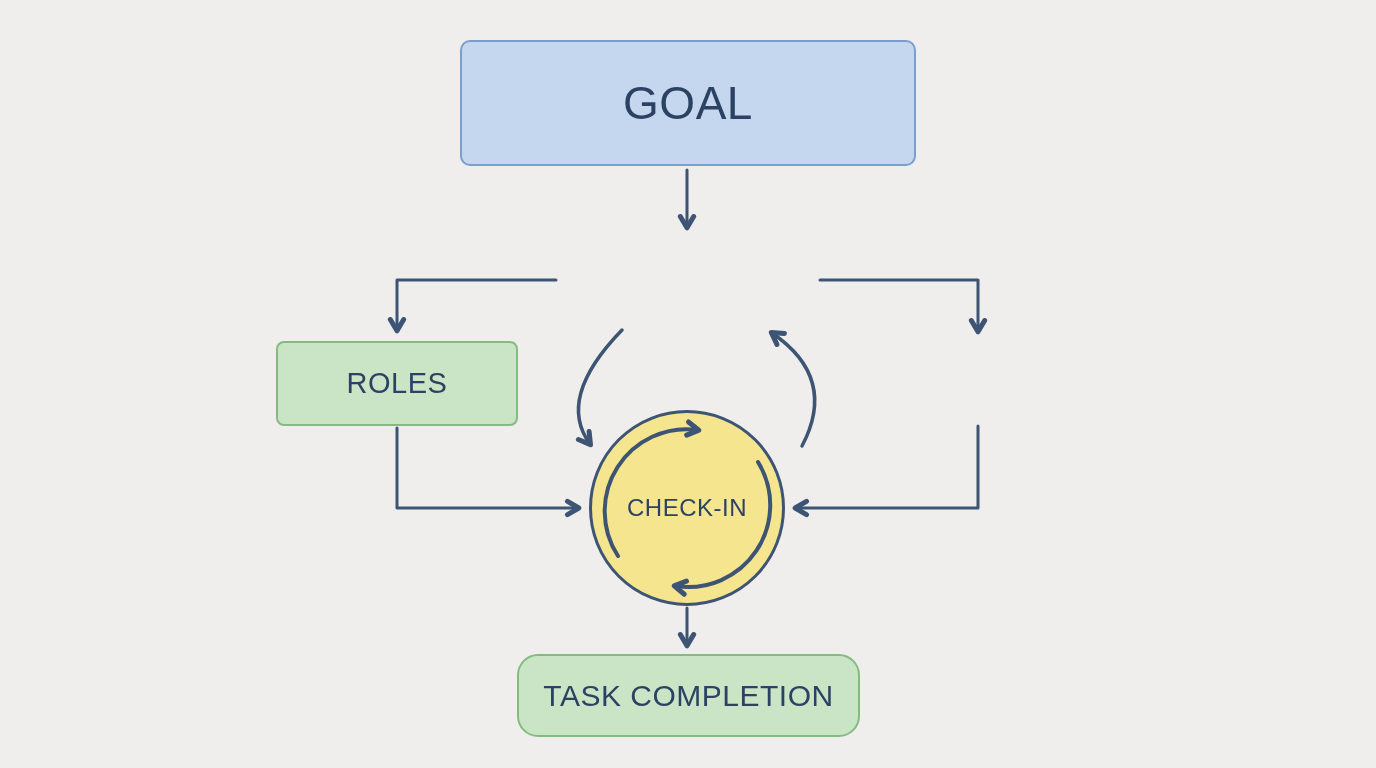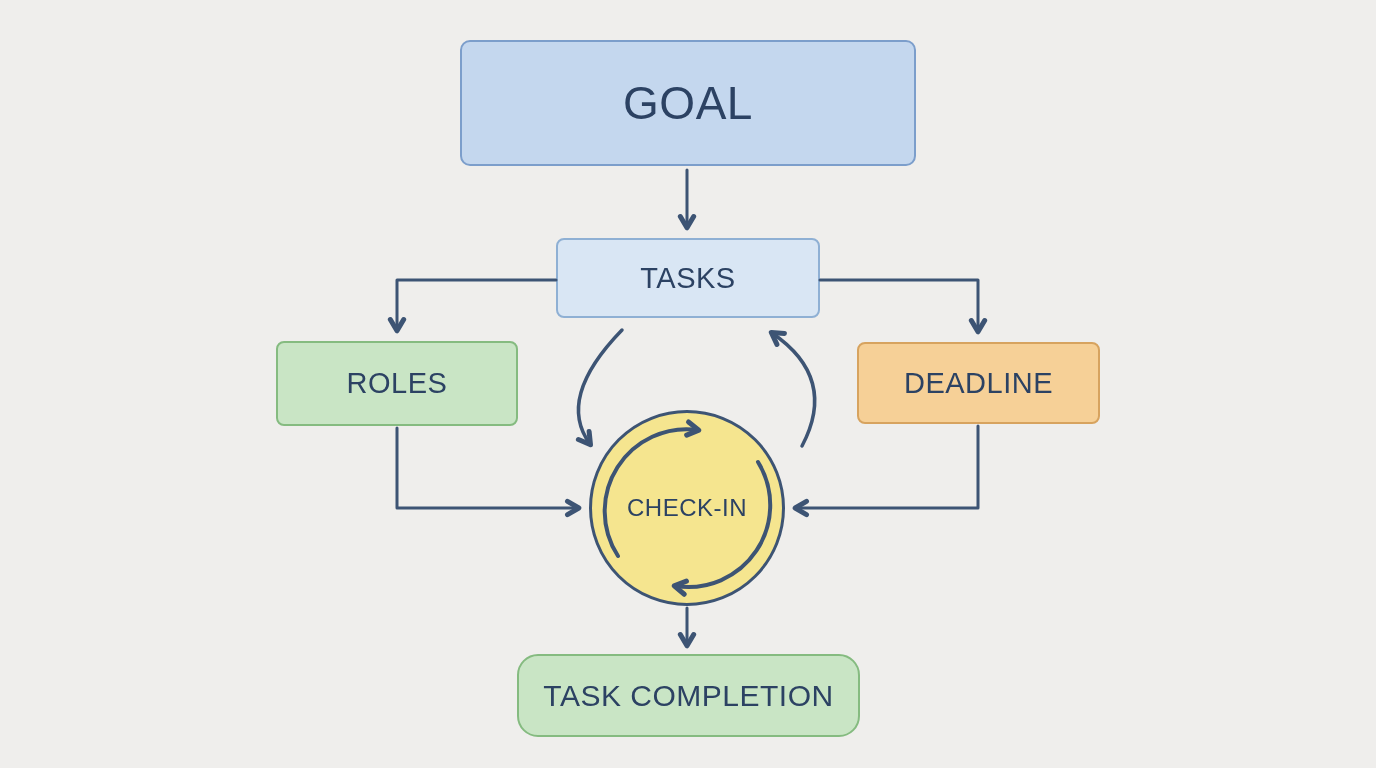--- a/index.html
+++ b/index.html
@@ -103,31 +103,25 @@
     <g fill="none" stroke="#3d5474" stroke-width="4" stroke-linecap="round">
       <path d="M 618 556 A 82 82 0 0 1 698 430" marker-end="url(#arrow)"></path>
       <path d="M 758 462 A 82 82 0 0 1 675 586" marker-end="url(#arrow)"></path>
     </g>
   </svg>
 
   <div class="node" id="node-goal" style="background: rgb(196, 215, 238); border-color: rgb(124, 158, 203);">
     <span>GOAL</span>
   </div>
 
-  <div class="node" id="node-tasks" style="background: rgb(217, 230, 244); border-color: rgb(143, 176, 212);">
-    <span>TASKS</span>
-  </div>
 
   <div class="node" id="node-roles" style="background: rgb(201, 229, 197); border-color: rgb(133, 187, 128);">
     <span>ROLES</span>
   </div>
 
-  <div class="node" id="node-deadline" style="background: rgb(246, 208, 151); border-color: rgb(215, 163, 95);">
-    <span>DEADLINE</span>
-  </div>
 
   <div class="node" id="node-checkin" style="background: rgb(245, 229, 143); border-color: rgb(61, 84, 116);">
     <span>CHECK-IN</span>
   </div>
 
   <div class="node" id="node-task_completion" style="background: rgb(201, 229, 197); border-color: rgb(133, 187, 128);">
     <span>TASK COMPLETION</span>
   </div>
 
 </div>

